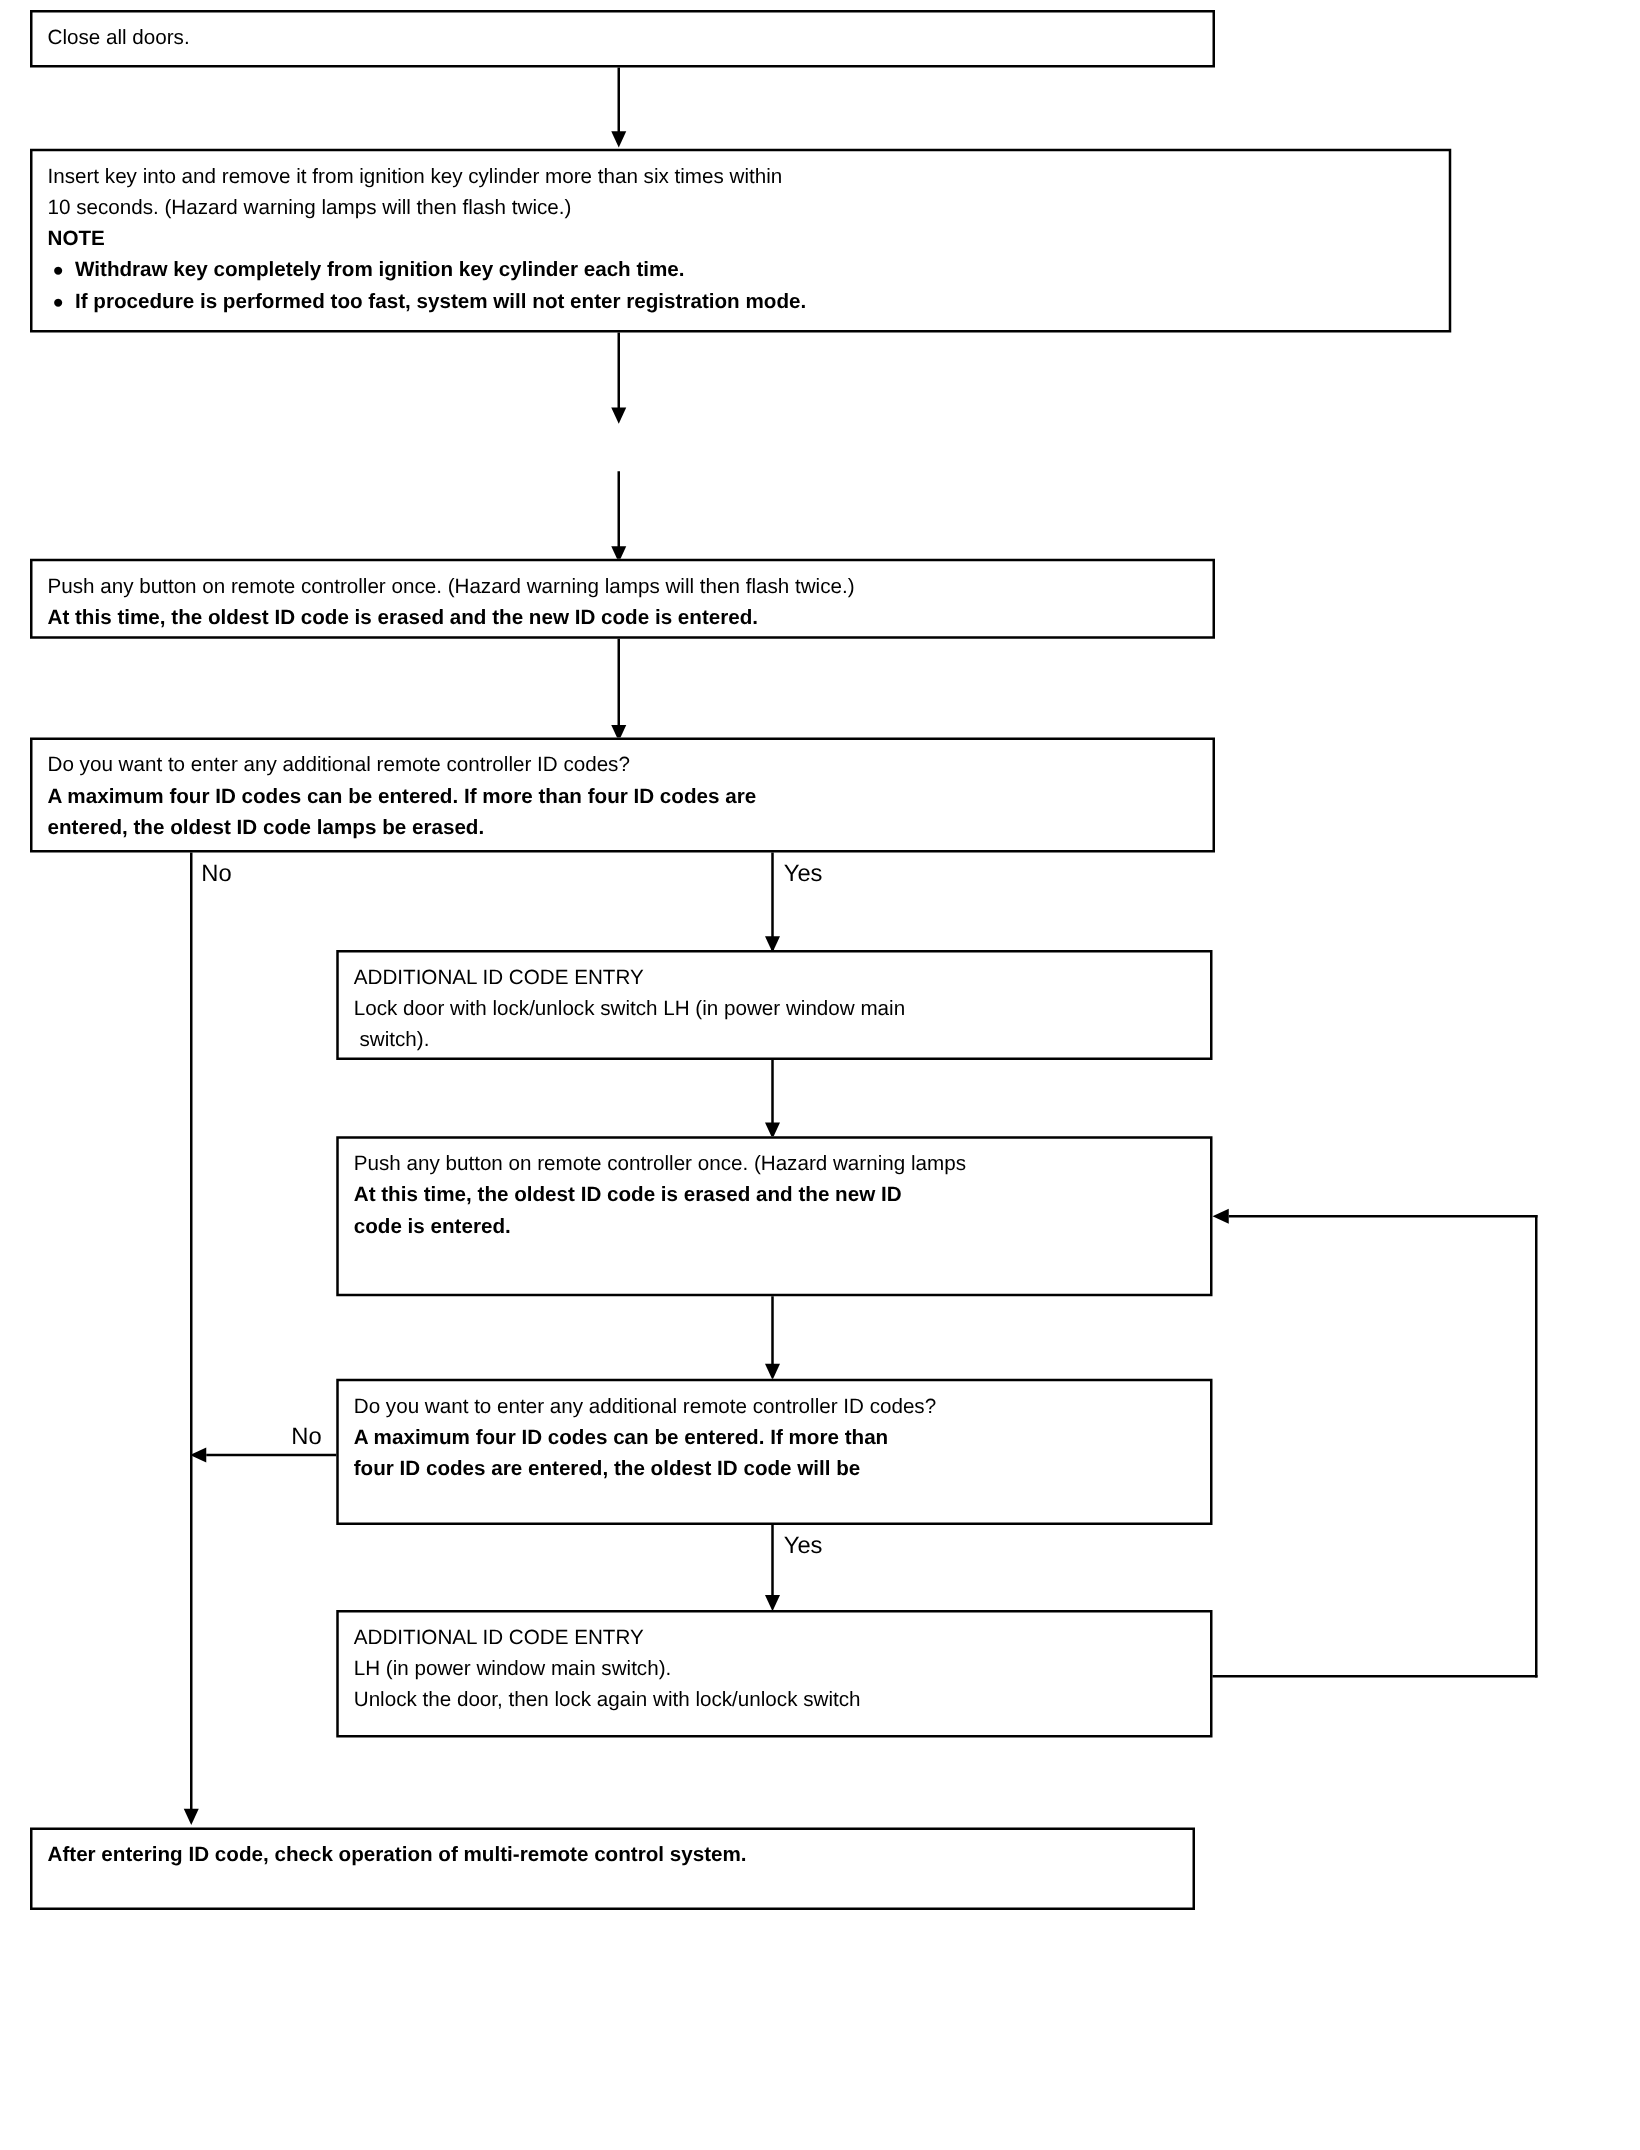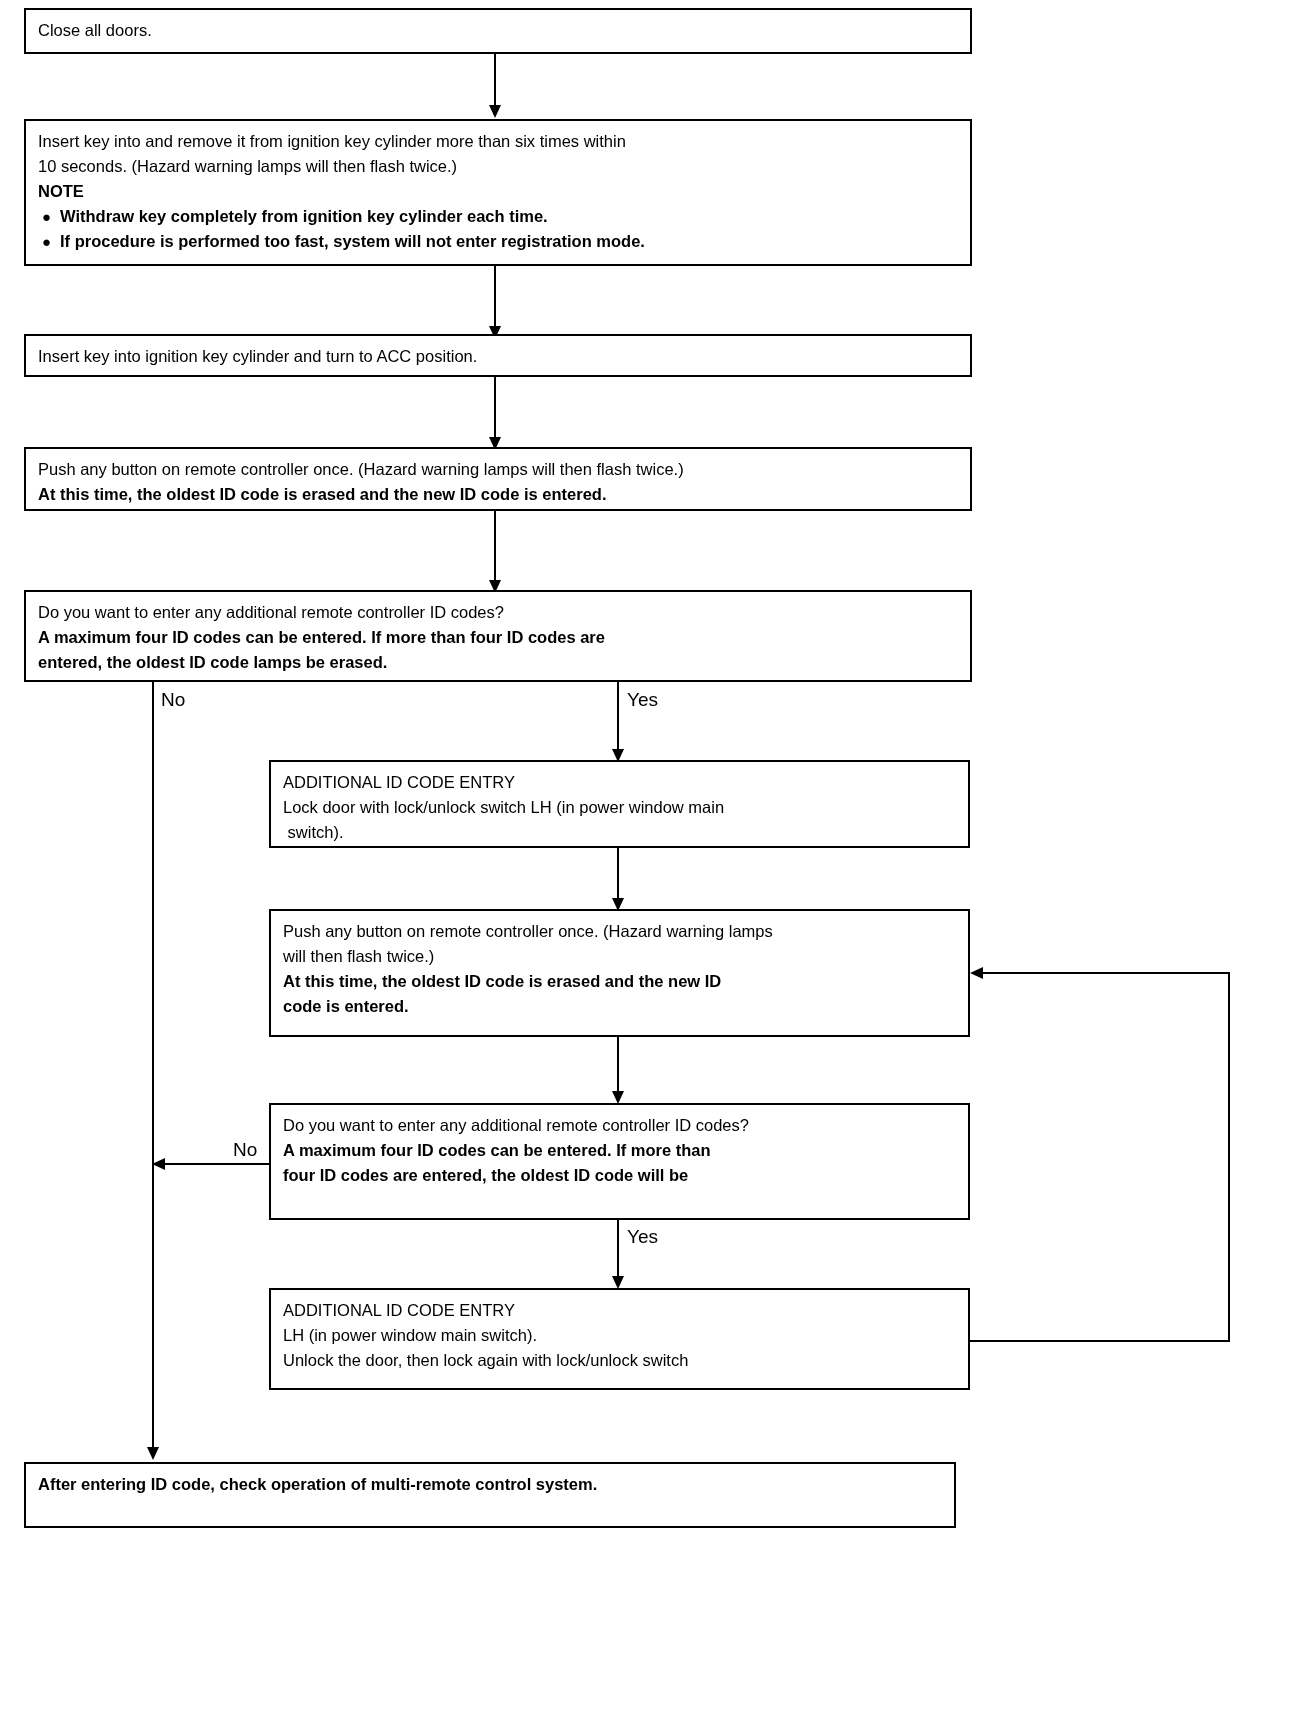--- a/index.html
+++ b/index.html
@@ -88,30 +88,27 @@
 
 <div id="canvas">
 
   <div class="box" style="left:24px; top:8px; width:948px; height:46px;">
     <div class="boxtext"><div class="reg">Close all doors.</div></div>
   </div>
 
   <div class="vline" style="left:494px; top:54px; height:53px;"></div>
   <div class="arrow-down" style="left:489px; top:105px;"></div>
 
-  <div class="box" style="left:24px; top:119px; width:948px; height:147px;">
+  <div class="box" style="left:24px; top:119px; width:1137px; height:147px;">
     <div class="boxtext"><div class="reg">Insert key into and remove it from ignition key cylinder more than six times within</div><div class="reg">10 seconds. (Hazard warning lamps will then flash twice.)</div><div class="bold">NOTE</div><div class="bullet-row"><span class="dot">●</span><span>Withdraw key completely from ignition key cylinder each time.</span></div><div class="bullet-row"><span class="dot">●</span><span>If procedure is performed too fast, system will not enter registration mode.</span></div></div>
   </div>
 
   <div class="vline" style="left:494px; top:266px; height:63px;"></div>
   <div class="arrow-down" style="left:489px; top:326px;"></div>
 
-  <div class="box" style="left:24px; top:334px; width:948px; height:43px;">
-    <div class="boxtext"><div class="reg">Insert key into ignition key cylinder and turn to ACC position.</div></div>
-  </div>
 
   <div class="vline" style="left:494px; top:377px; height:63px;"></div>
   <div class="arrow-down" style="left:489px; top:437px;"></div>
 
   <div class="box" style="left:24px; top:447px; width:948px; height:64px;">
     <div class="boxtext"><div class="reg">Push any button on remote controller once. (Hazard warning lamps will then flash twice.)</div><div class="bold">At this time, the oldest ID code is erased and the new ID code is entered.</div></div>
   </div>
 
   <div class="vline" style="left:494px; top:511px; height:72px;"></div>
   <div class="arrow-down" style="left:489px; top:580px;"></div>
@@ -129,21 +126,21 @@
   <div class="edge-label" style="left:627px; top:690px;">Yes</div>
 
   <div class="box" style="left:269px; top:760px; width:701px; height:88px;">
     <div class="boxtext"><div class="reg">ADDITIONAL ID CODE ENTRY</div><div class="reg">Lock door with lock/unlock switch LH (in power window main</div><div class="reg"> switch).</div></div>
   </div>
 
   <div class="vline" style="left:617px; top:848px; height:56px;"></div>
   <div class="arrow-down" style="left:612px; top:898px;"></div>
 
   <div class="box" style="left:269px; top:909px; width:701px; height:128px;">
-    <div class="boxtext"><div class="reg">Push any button on remote controller once. (Hazard warning lamps</div><div class="reg">will then flash twice.)</div><div class="bold">At this time, the oldest ID code is erased and the new ID</div><div class="bold">code is entered.</div></div>
+    <div class="boxtext"><div class="reg">Push any button on remote controller once. (Hazard warning lamps</div><div class="bold">At this time, the oldest ID code is erased and the new ID</div><div class="bold">code is entered.</div></div>
   </div>
 
   <div class="hline" style="left:983px; top:972px; width:247px;"></div>
   <div class="arrow-left" style="left:970px; top:967px;"></div>
   <div class="vline" style="left:1228px; top:972px; height:370px;"></div>
   <div class="hline" style="left:968px; top:1340px; width:262px;"></div>
 
   <div class="vline" style="left:617px; top:1037px; height:60px;"></div>
   <div class="arrow-down" style="left:612px; top:1091px;"></div>
 

